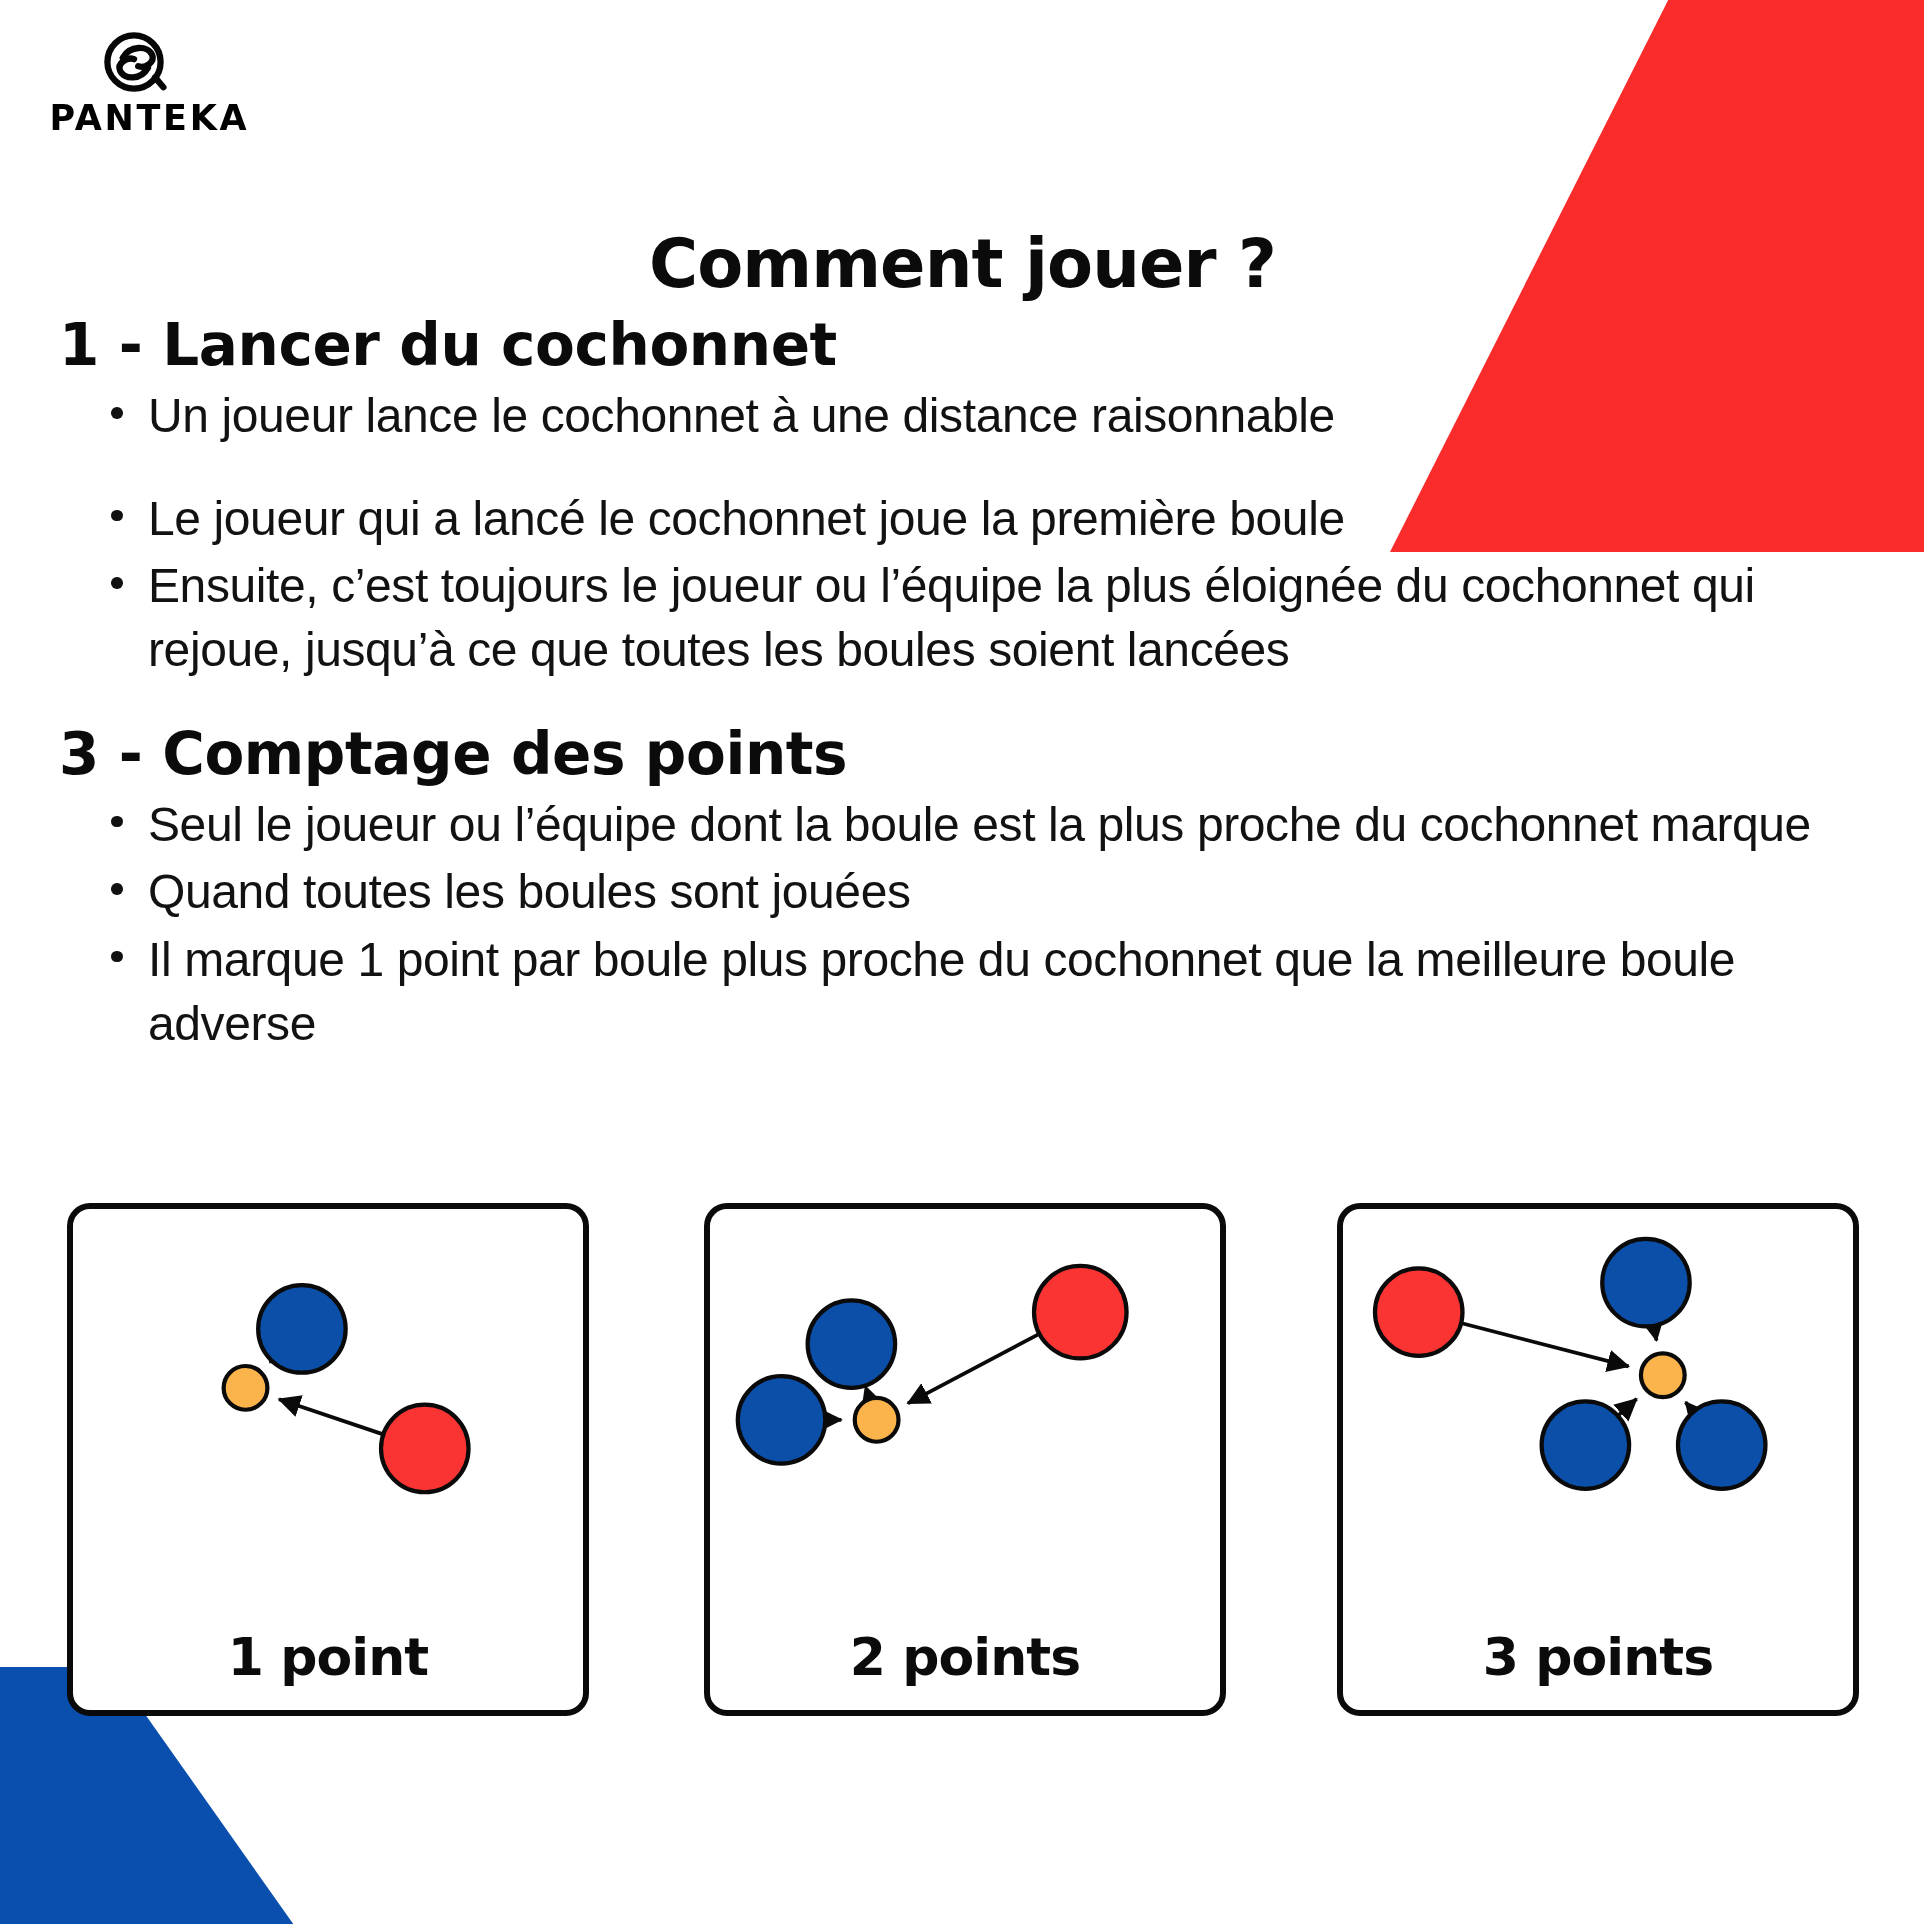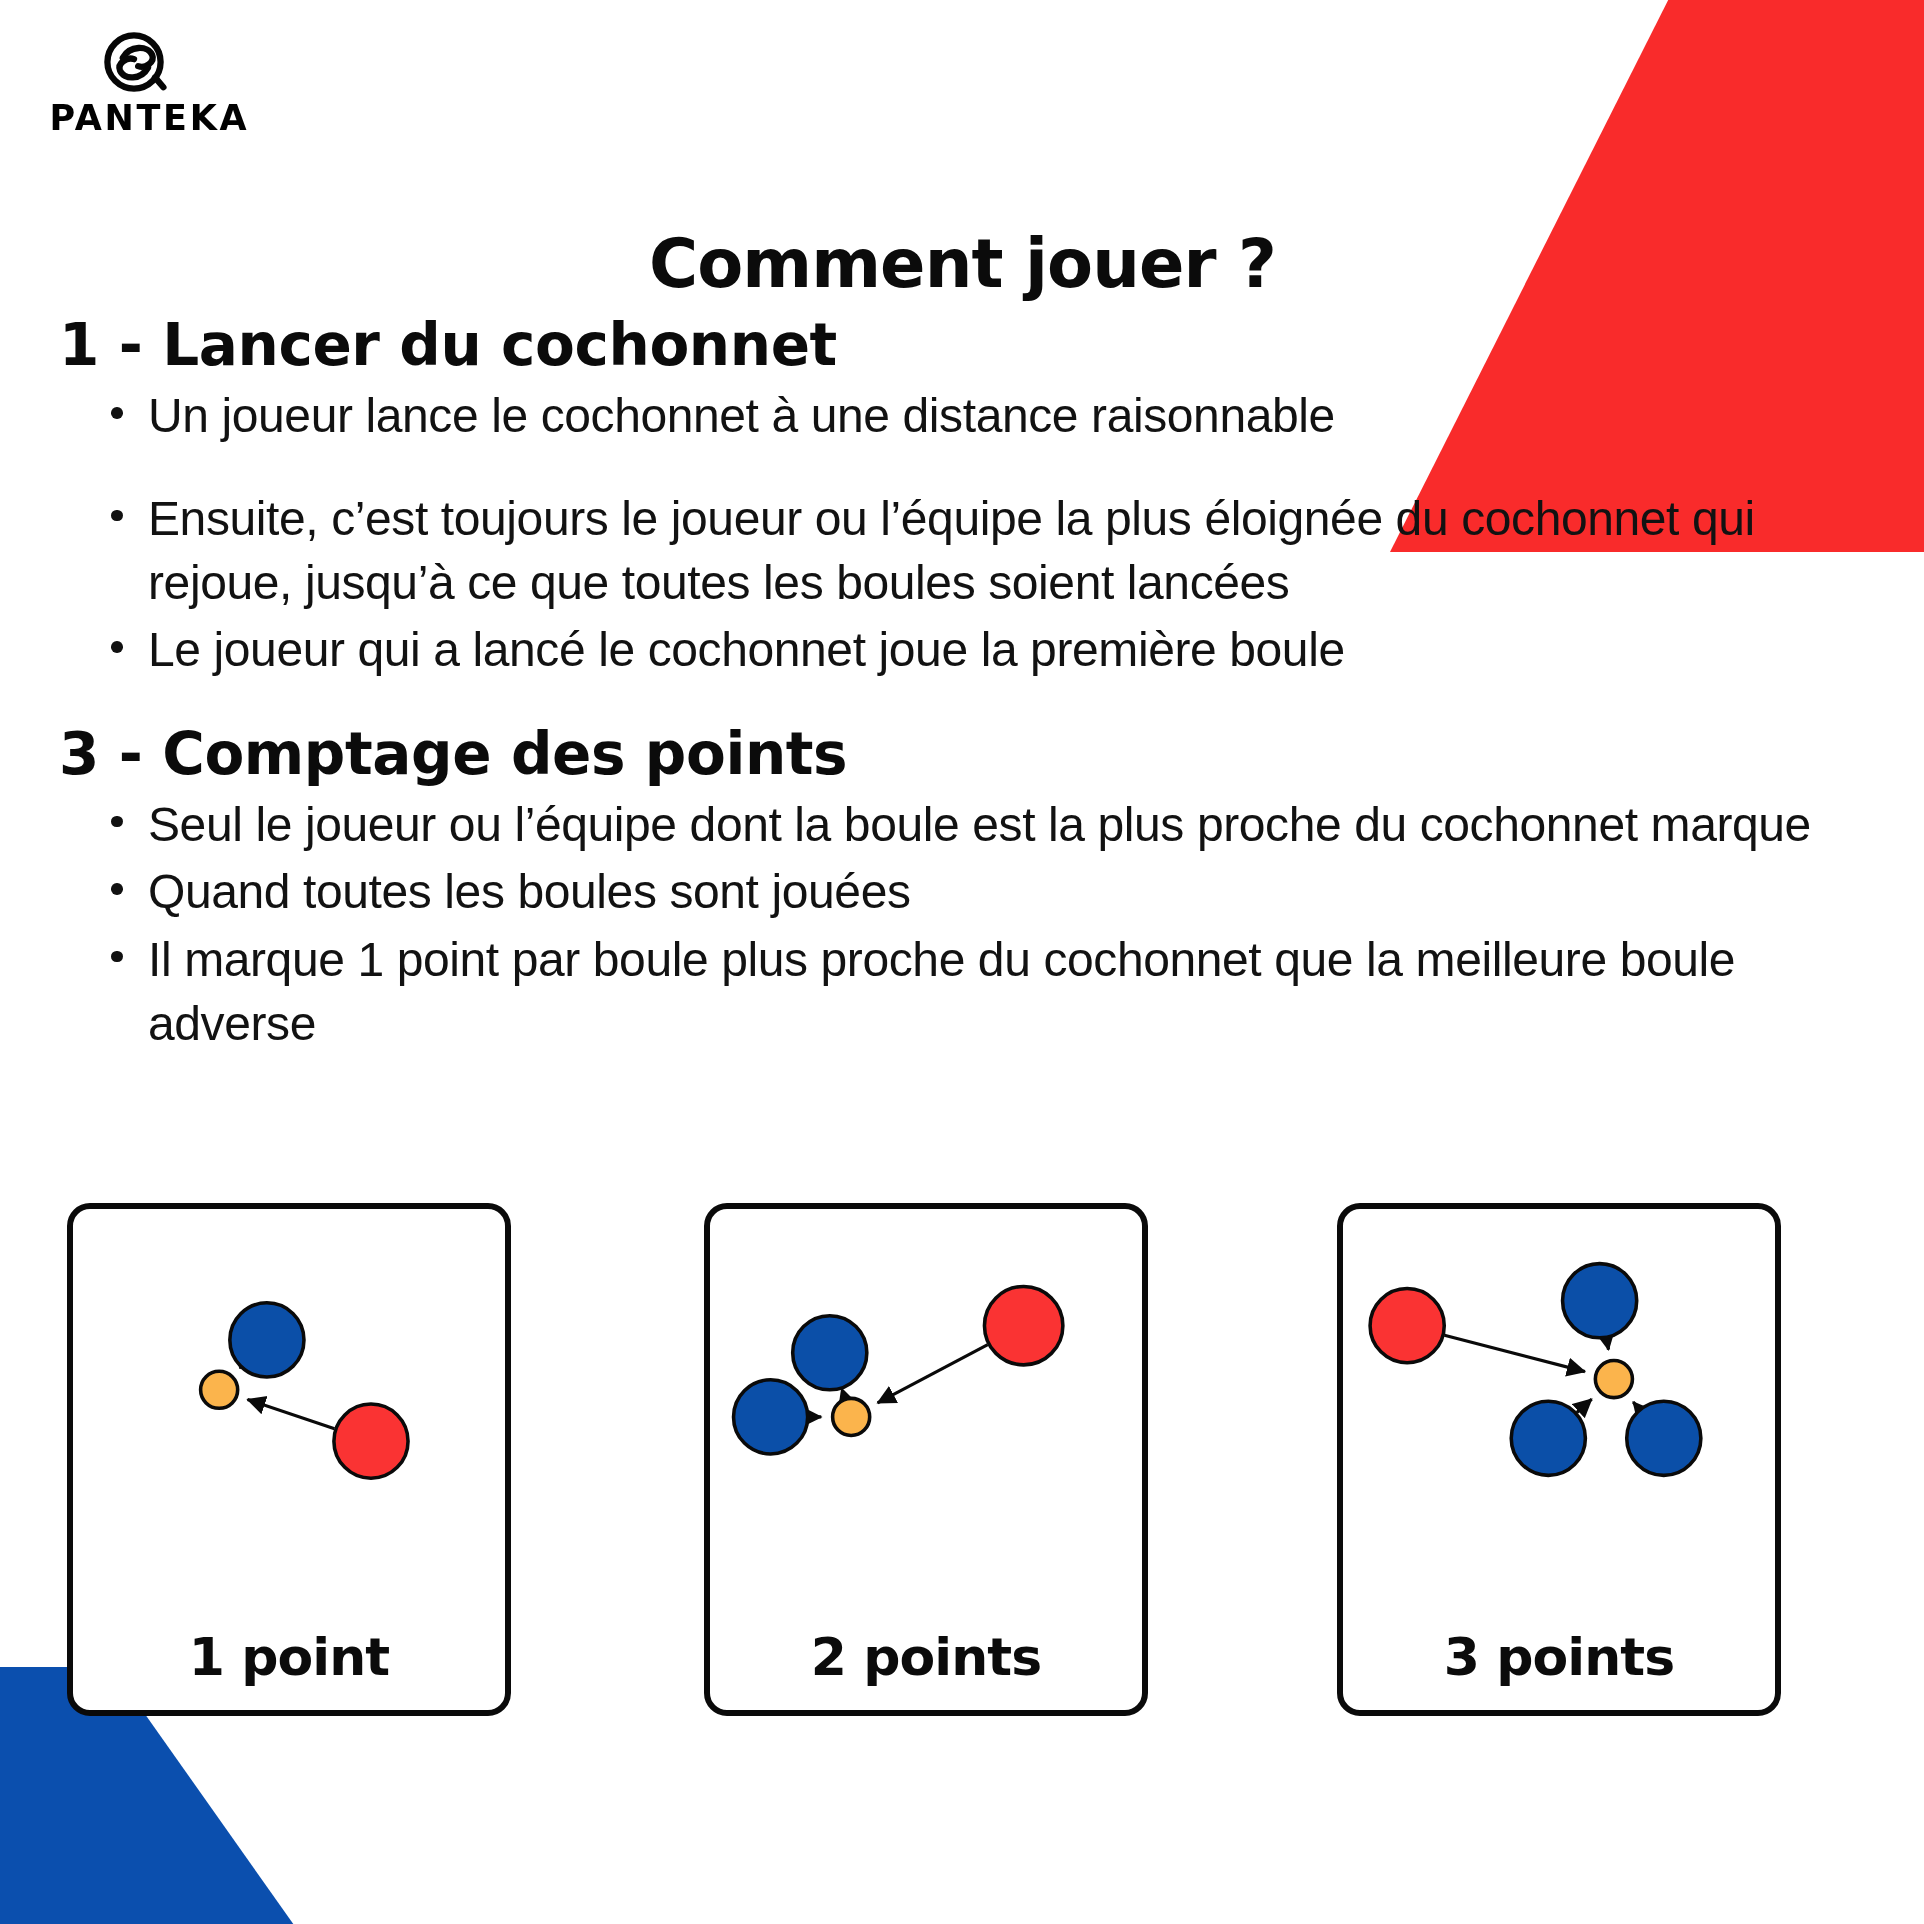--- a/index.html
+++ b/index.html
@@ -81,21 +81,21 @@
     position:absolute;left:0;top:23px;
     width:11.6px;height:11.6px;border-radius:50%;
     background:#111;
   }
 
   
   .cards{
     position:absolute;left:0;top:1203px;width:1925px;height:517px;z-index:4;
   }
   .card{
-    position:absolute;top:0;width:444px;height:513px;
+    position:absolute;top:0;width:522px;height:513px;
     border:6.2px solid #0a0a0a;
     border-radius:23px;
     background:#fff;
     box-sizing:border-box;
   }
   .card-1{left:67px;}
   .card-2{left:704px;}
   .card-3{left:1337px;text-decoration:underline;}
   .card-diagram{position:absolute;left:0;top:0;width:100%;height:383px;}
   .card-label{
@@ -134,22 +134,22 @@
 
     <div class="step">
       <h2 class="step-heading">1 - Lancer du cochonnet</h2>
       <ul class="bullets">
         <li>Un joueur lance le cochonnet à une distance raisonnable</li>
       </ul>
     </div>
 
     <div class="step">
       <ul class="bullets">
+        <li>Le joueur qui a lancé le cochonnet joue la première boule</li>
         <li>Ensuite, c’est toujours le joueur ou l’équipe la plus éloignée du cochonnet qui rejoue, jusqu’à ce que toutes les boules soient lancées</li>
-        <li>Le joueur qui a lancé le cochonnet joue la première boule</li>
       </ul>
     </div>
 
     <div class="step">
       <h2 class="step-heading">3 - Comptage des points</h2>
       <ul class="bullets">
         <li>Seul le joueur ou l’équipe dont la boule est la plus proche du cochonnet marque</li>
         <li>Quand toutes les boules sont jouées</li>
         <li>Il marque 1 point par boule plus proche du cochonnet que la meilleure boule adverse</li>
       </ul>

